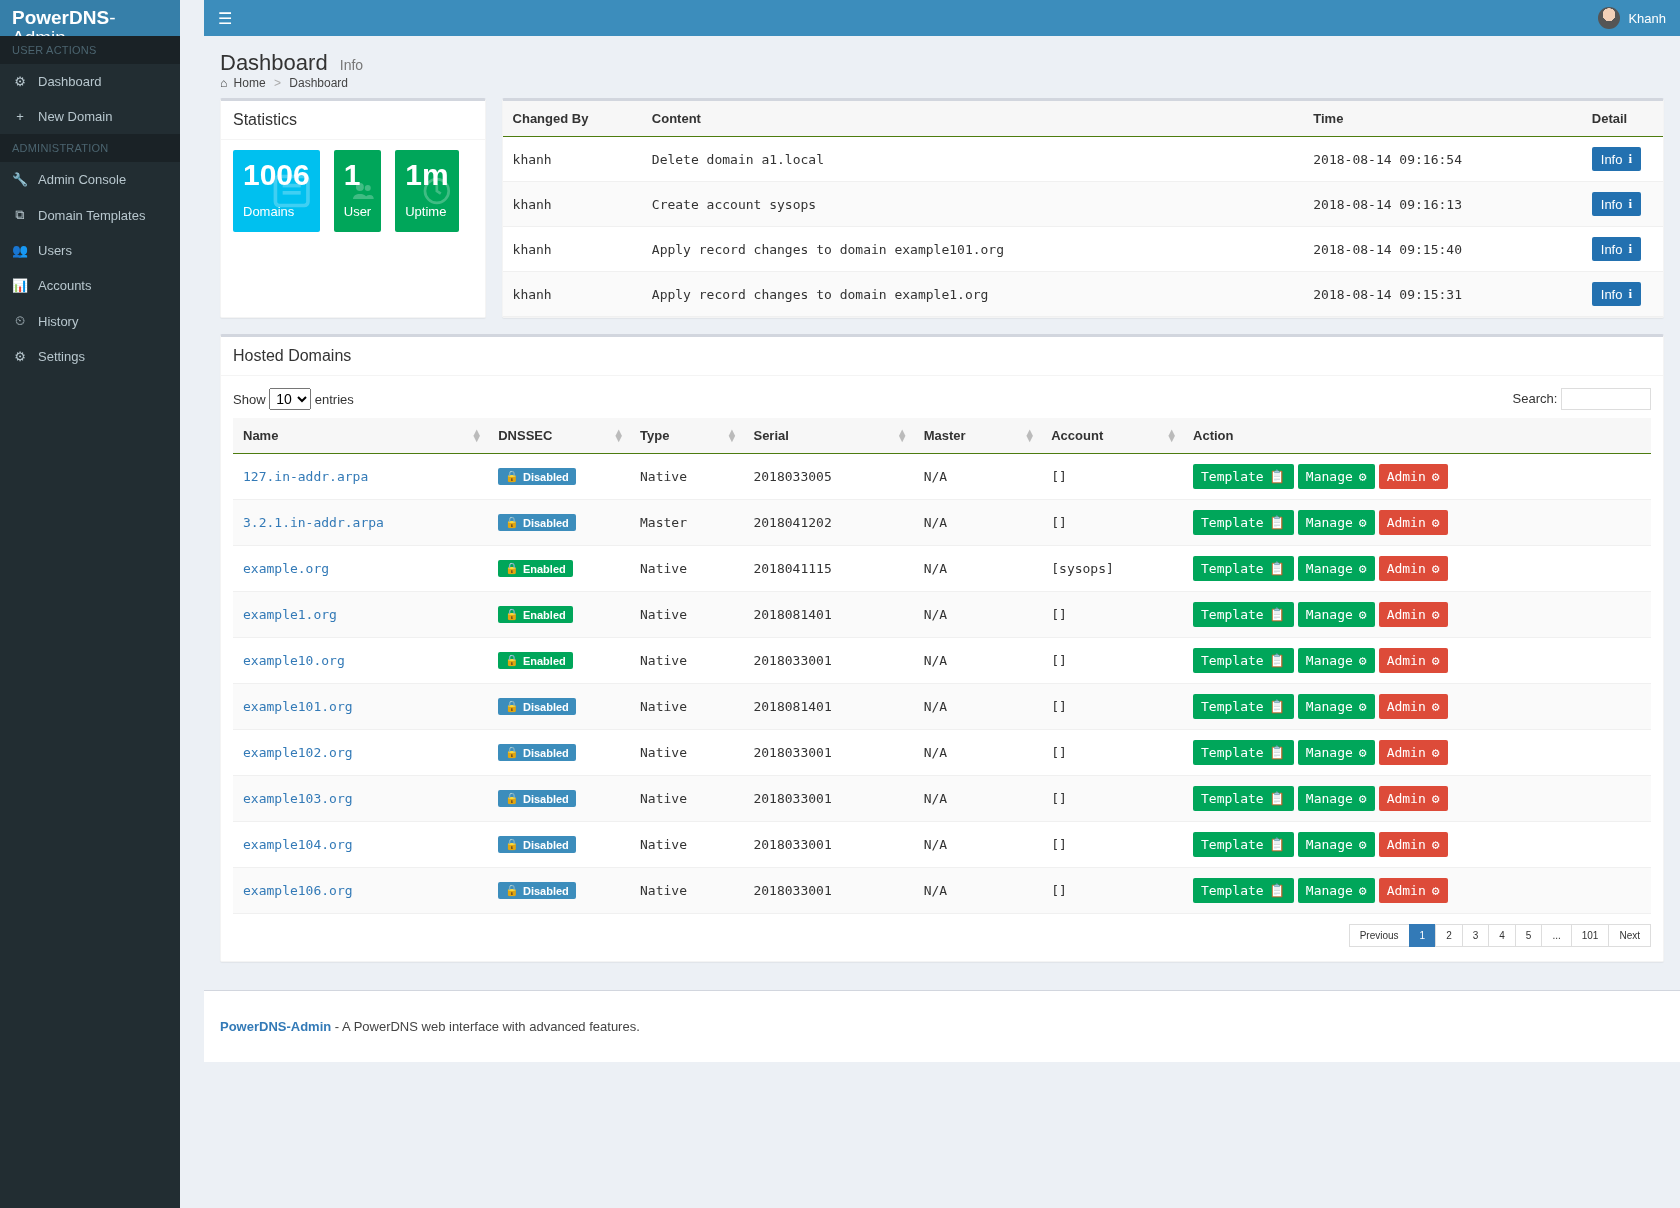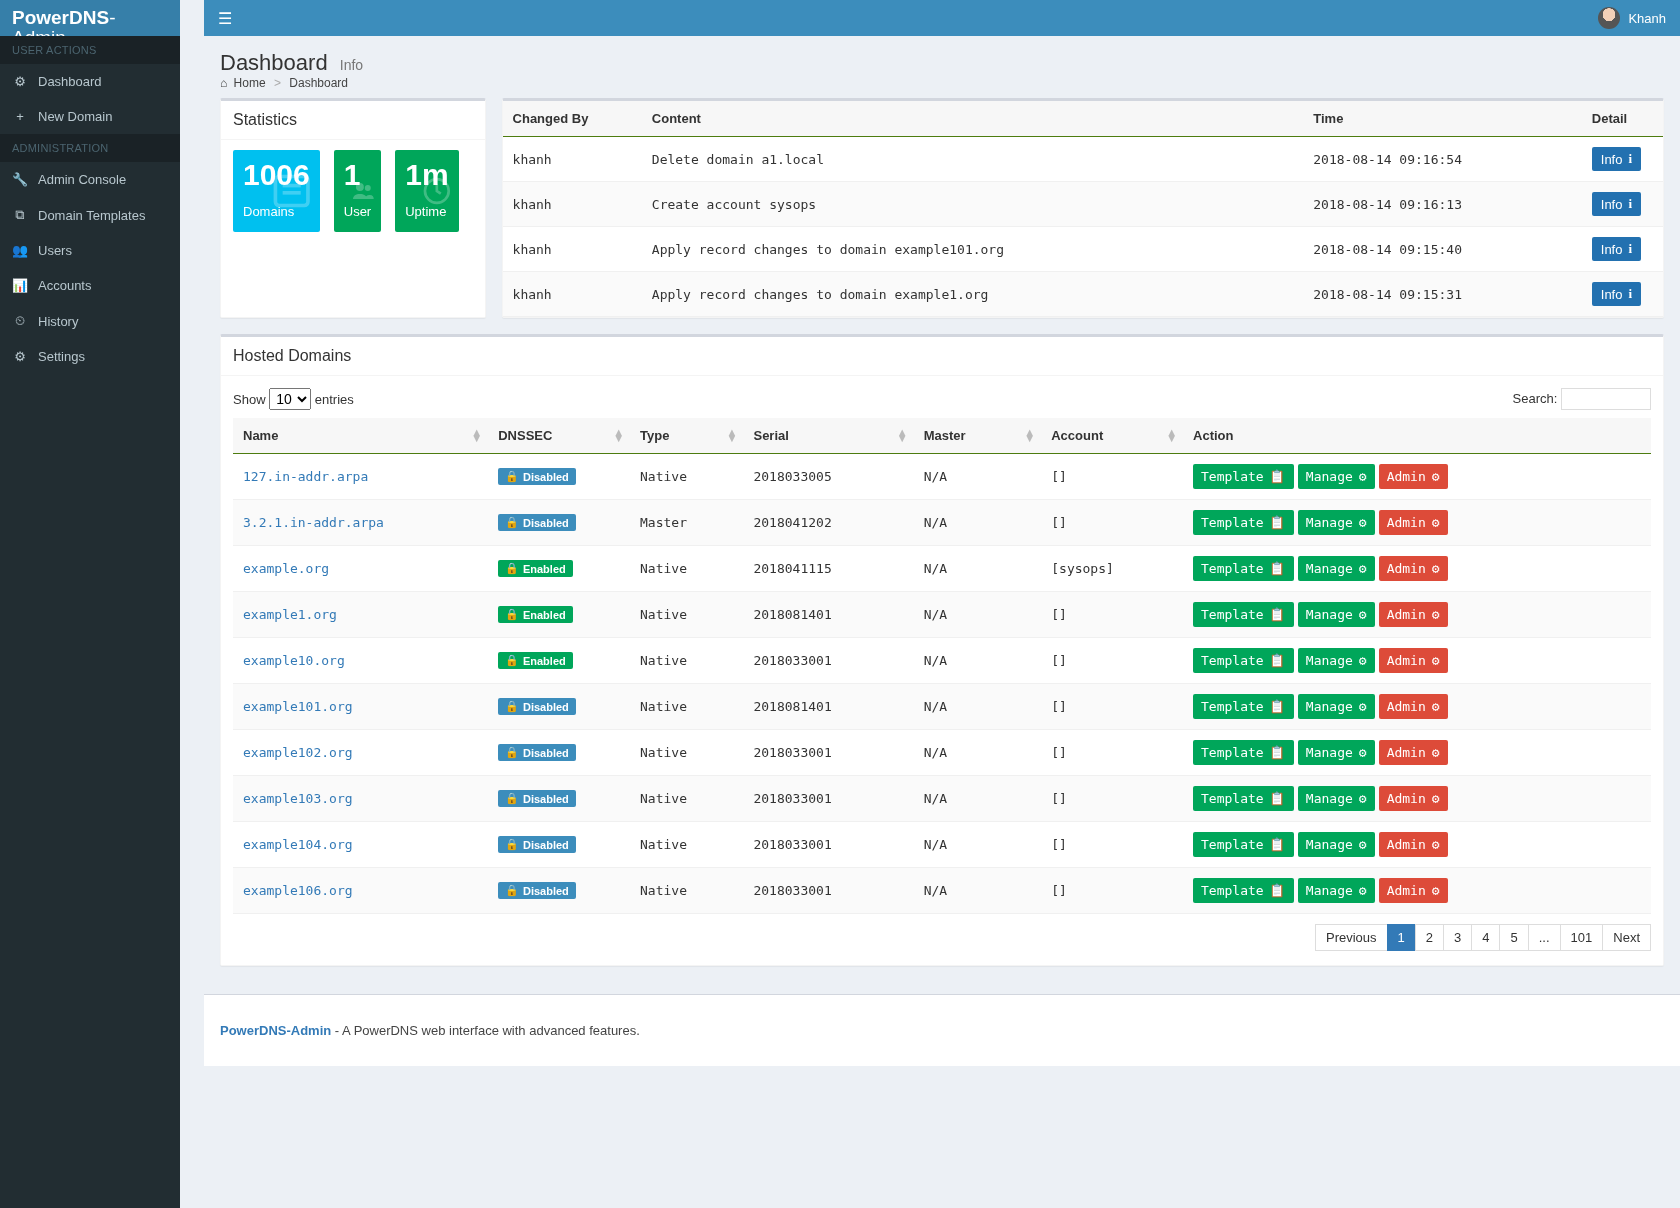--- a/index.html
+++ b/index.html
@@ -57,21 +57,21 @@
 .domains-box { margin-top: 16px; }
 .table-controls { display: flex; justify-content: space-between; align-items: center; font-size: 13px; margin: 2px 0 8px; }
 .table-controls select { font-size: 14px; padding: 1px 2px; }
 .table-controls input[type="search"] { border: 1px solid #ddd; height: 22px; width: 90px; padding: 0 4px; font-size: 12px; }
 th.sortable { position: relative; padding-right: 22px; cursor: pointer; }
 th.sortable .sort-ic { position: absolute; right: 6px; top: 50%; transform: translateY(-50%); font-size: 11px; color: #bbb; line-height: .6; }
 .name-link { color: #337ab7; font-family: Menlo, Consolas, monospace; font-size: 13px; cursor: pointer; }
 .action-cell { white-space: nowrap; }
 .action-cell .btn { font-family: Menlo, Consolas, monospace; font-size: 13px; padding: 5px 8px; margin-right: 4px; }
 .pagination { display: flex; justify-content: flex-end; gap: 0; margin-top: 10px; }
-.pagination .pg { border: 1px solid #ddd; padding: 5px 10px; font-size: 13px; color: #333; background: #fff; cursor: pointer; margin-left: -1px; }
+.pagination .pg { border: 1px solid #ddd; padding: 5px 10px; font-size: 10px; color: #333; background: #fff; cursor: pointer; margin-left: -1px; }
 .pagination .pg.active { background: #337ab7; color: #fff; border-color: #337ab7; }
 .footer { background: #fff; border-top: 1px solid #d2d6de; padding: 28px 16px; font-size: 13px; color: #444; margin-top: 18px; }
 .footer a { color: #337ab7; font-weight: 700; text-decoration: none; }
 svg { display: block; }
 </style>
 </head>
 <body>
 
 <div class="wrap">
   <aside class="sidebar">

